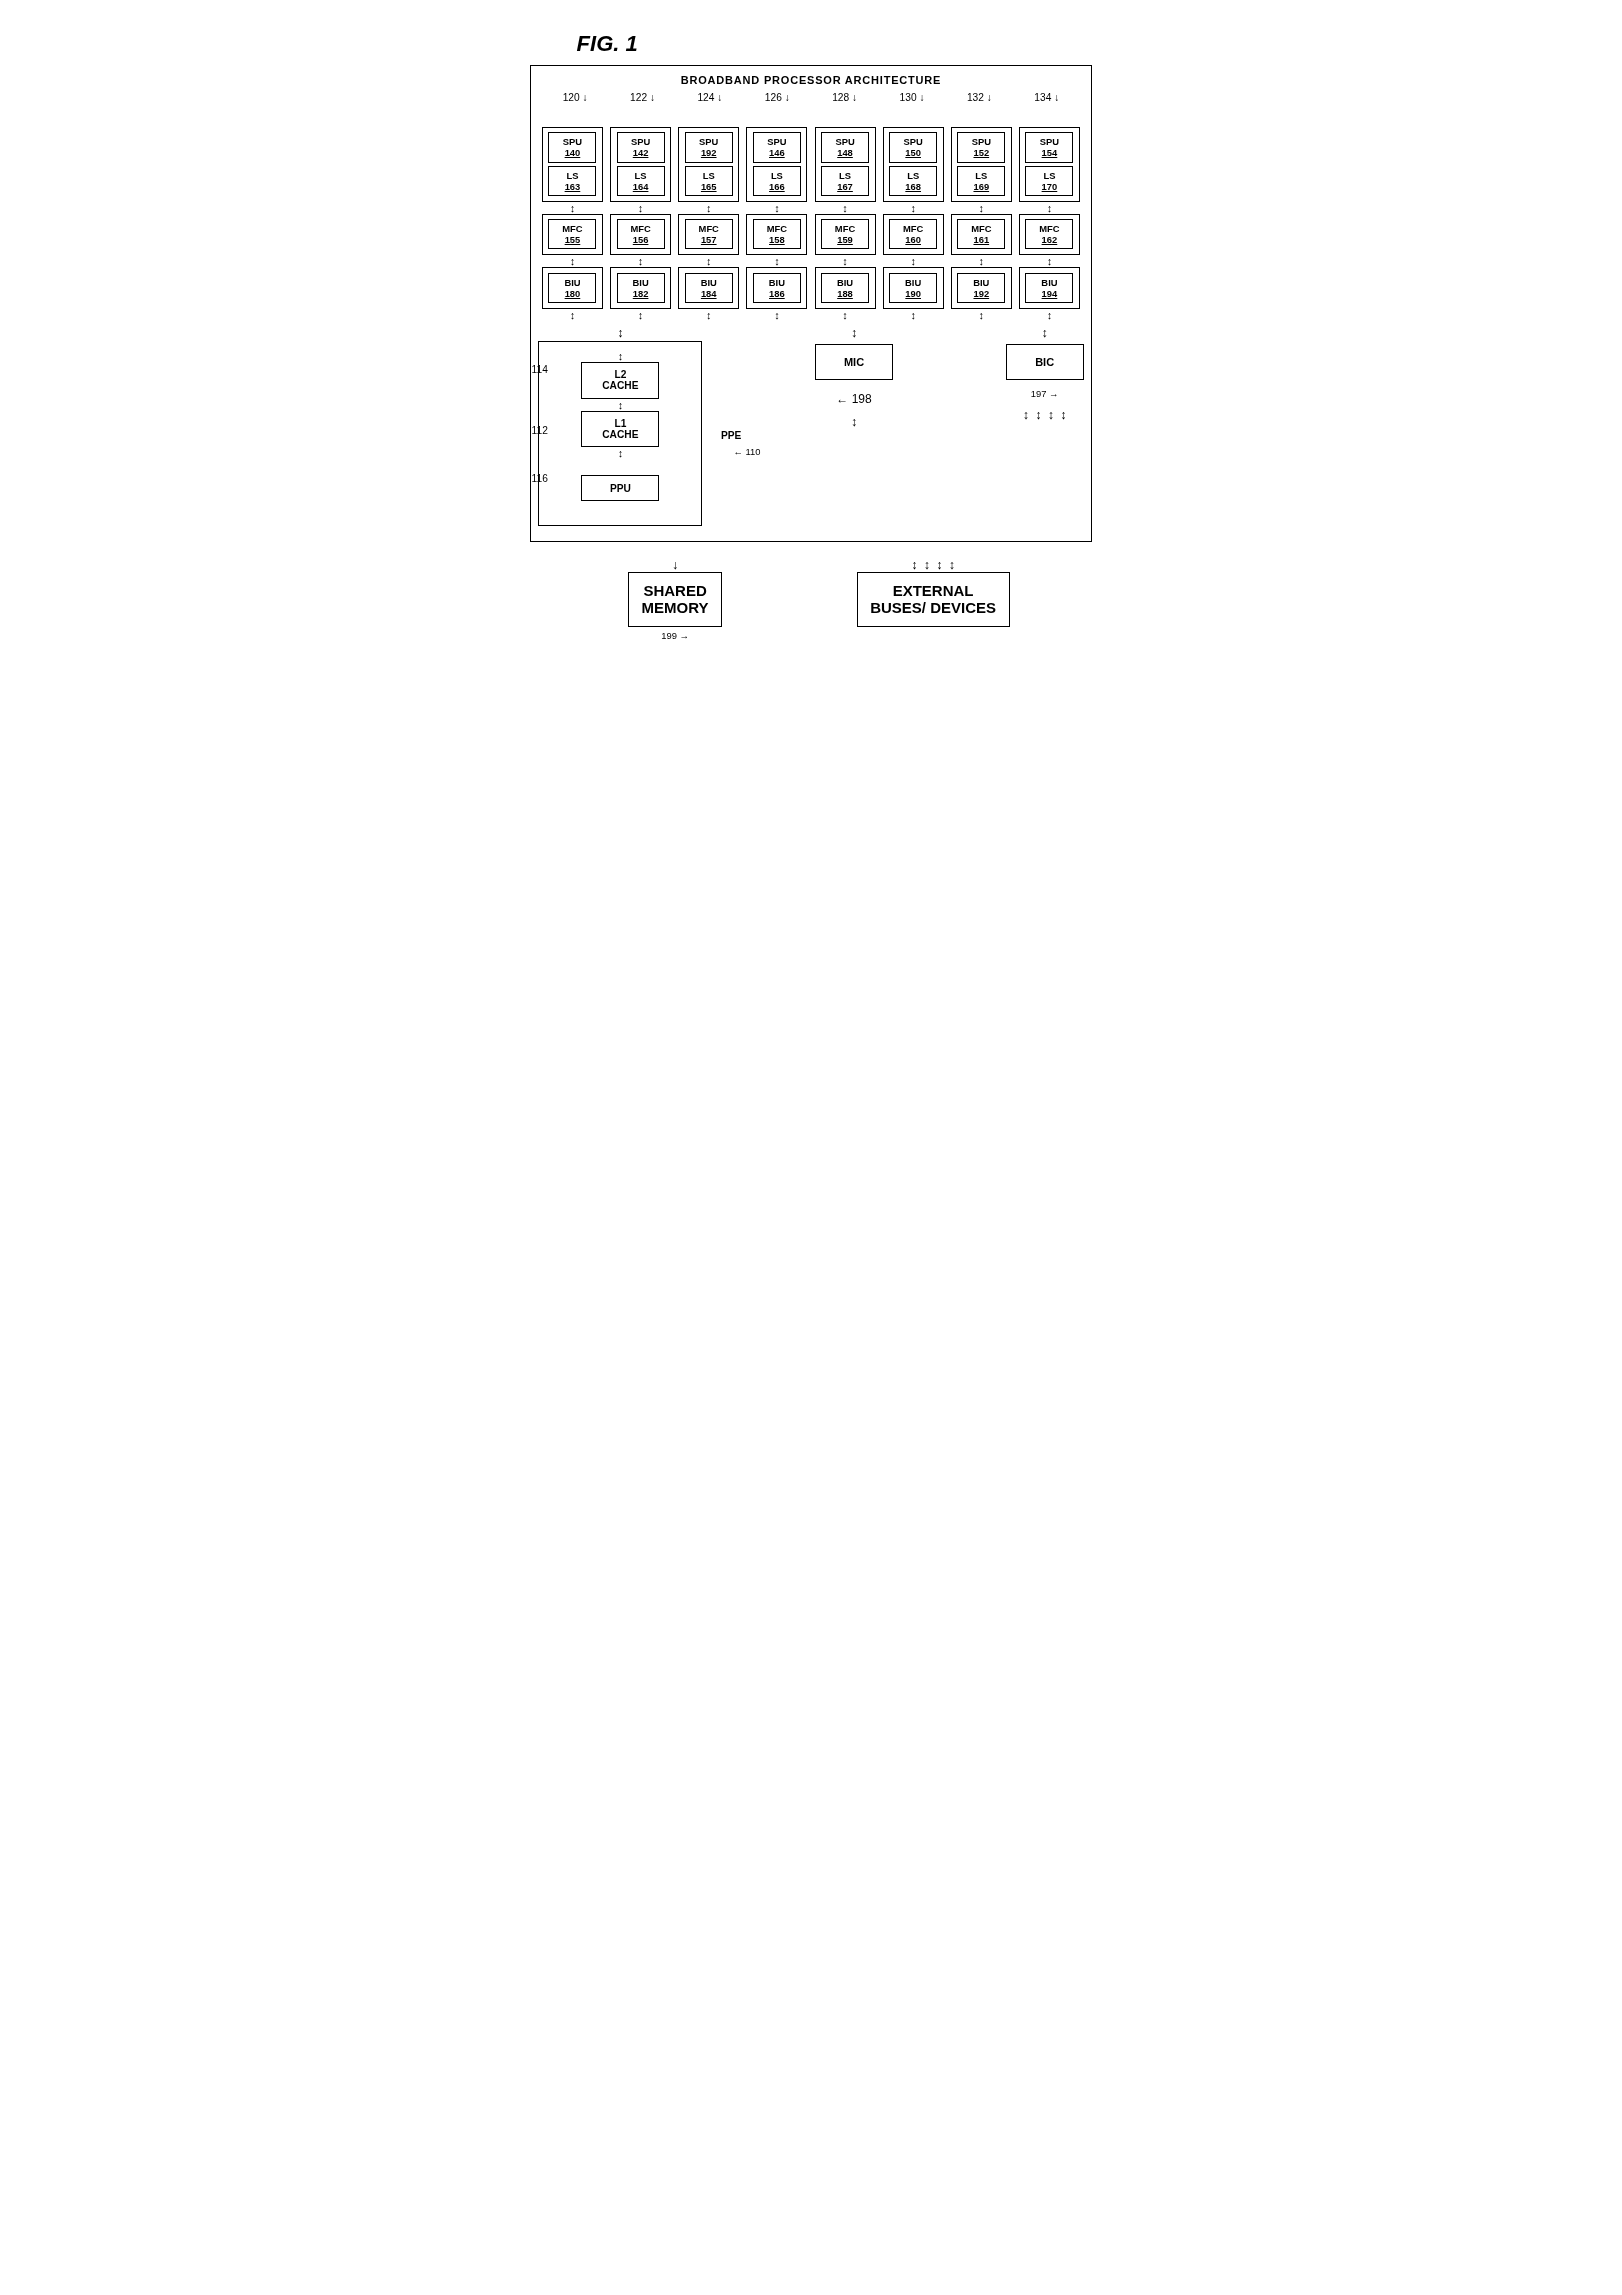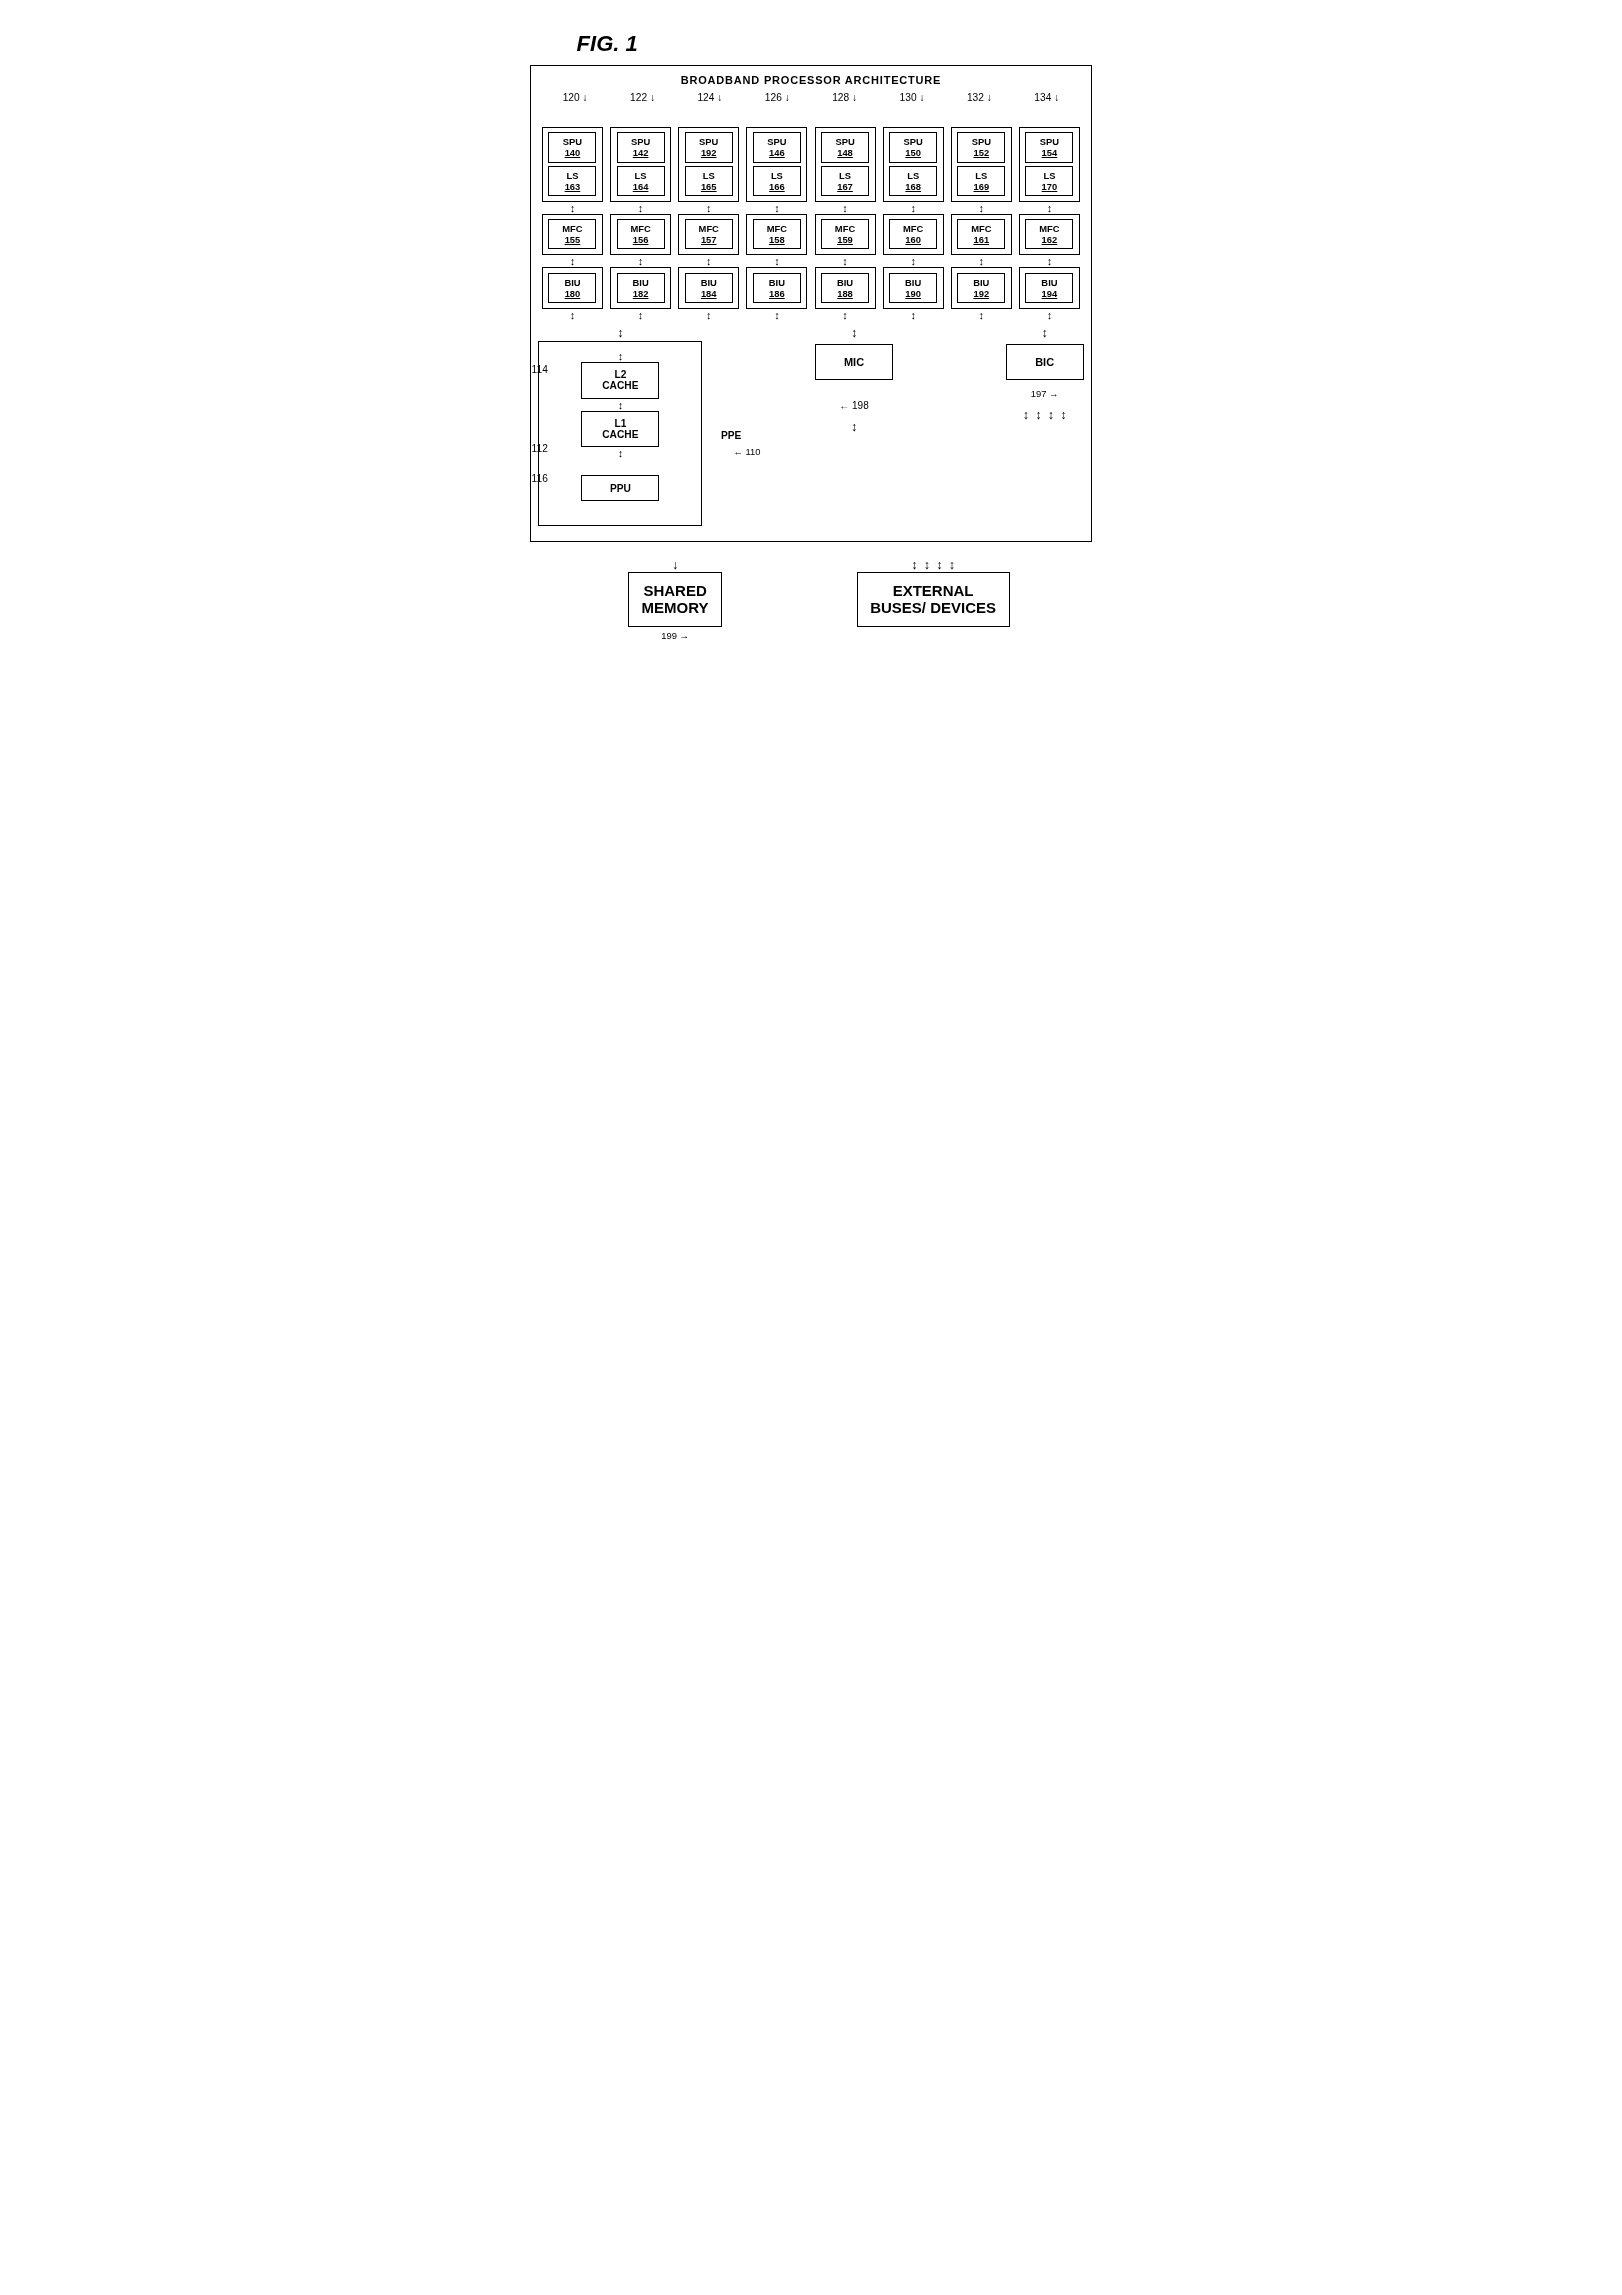--- a/index.html
+++ b/index.html
@@ -491,21 +491,21 @@
                     <span>L2</span><br>
                     <span>CACHE</span>
                   </div>
                   <div class="v-arr">
                       <span>↕</span>
                     </div>
                 </div>
               </div>
             </div>
             <div style="display:flex; align-items:center; width:100%; position:relative;">
-              <span style="font-size:10.2px; position:absolute; left:-15.6px; top:32px;">112</span>
+              <span style="font-size:10.2px; position:absolute; left:-15.6px; top:14px;">112</span>
               <div style="margin: 0 auto;">
                 <div class="cache-box">
                   <span>L1</span><br>
                   <span>CACHE</span>
                 </div>
                 <div class="v-arr">
                     <span>↕</span>
                   </div>
               </div>
             </div>
@@ -526,21 +526,21 @@
         <div style="position:absolute; right:-58px; top: 60%; font-size:9.4px;">
           ← <span>110</span>
         </div>
       </div>
 
       <div class="center-section" style="align-items:center;">
         <div style="font-size:12.5px; text-align:center;">↕</div>
         <div class="mid-box">
           <span>MIC</span>
         </div>
-        <div style="font-size:10px; margin-top:15px;">
+        <div style="font-size:12px; margin-top:7px;">
           ← <span>198</span>
         </div>
         <div style="font-size:12.5px; text-align:center; margin-top:4.7px;">↕</div>
       </div>
 
       <div class="right-section">
         <div style="font-size:12.5px; text-align:center;">↕</div>
         <div class="mid-box">
           <span>BIC</span>
         </div>

